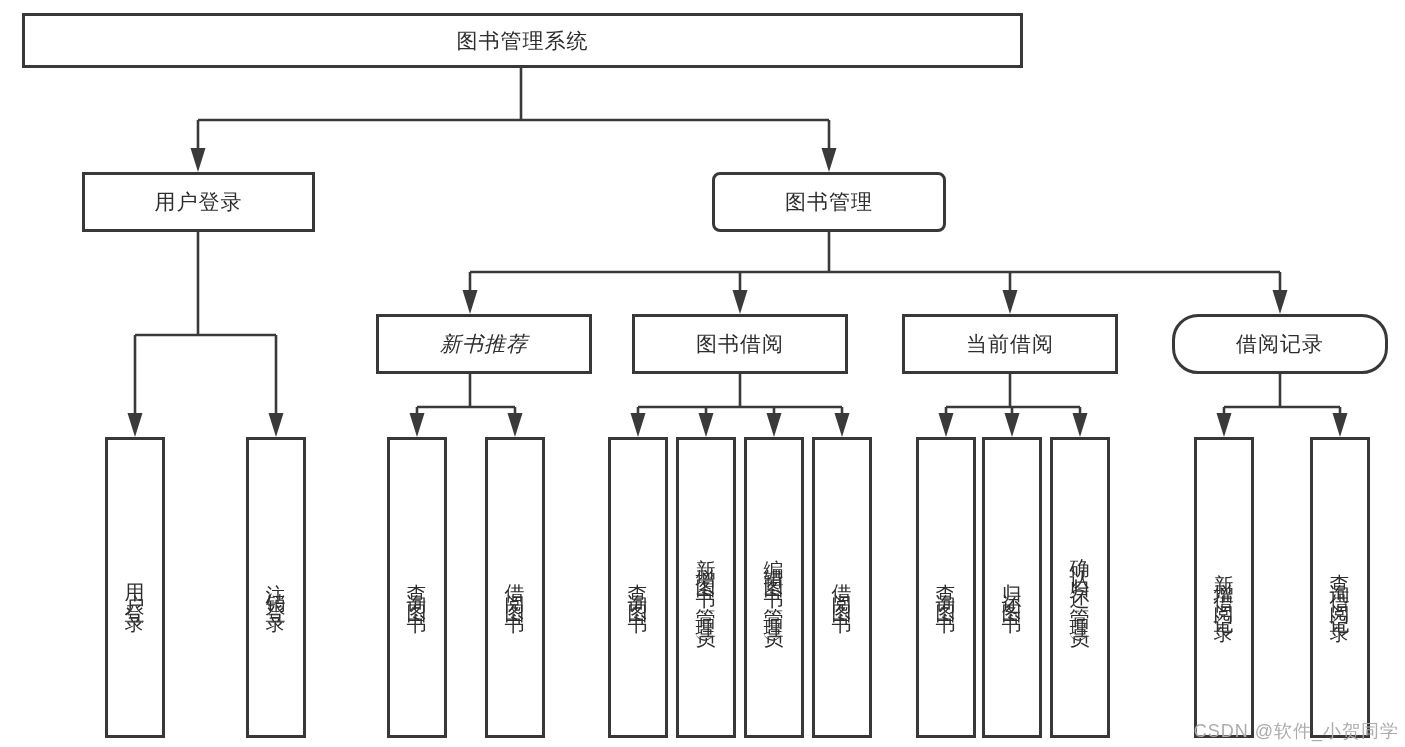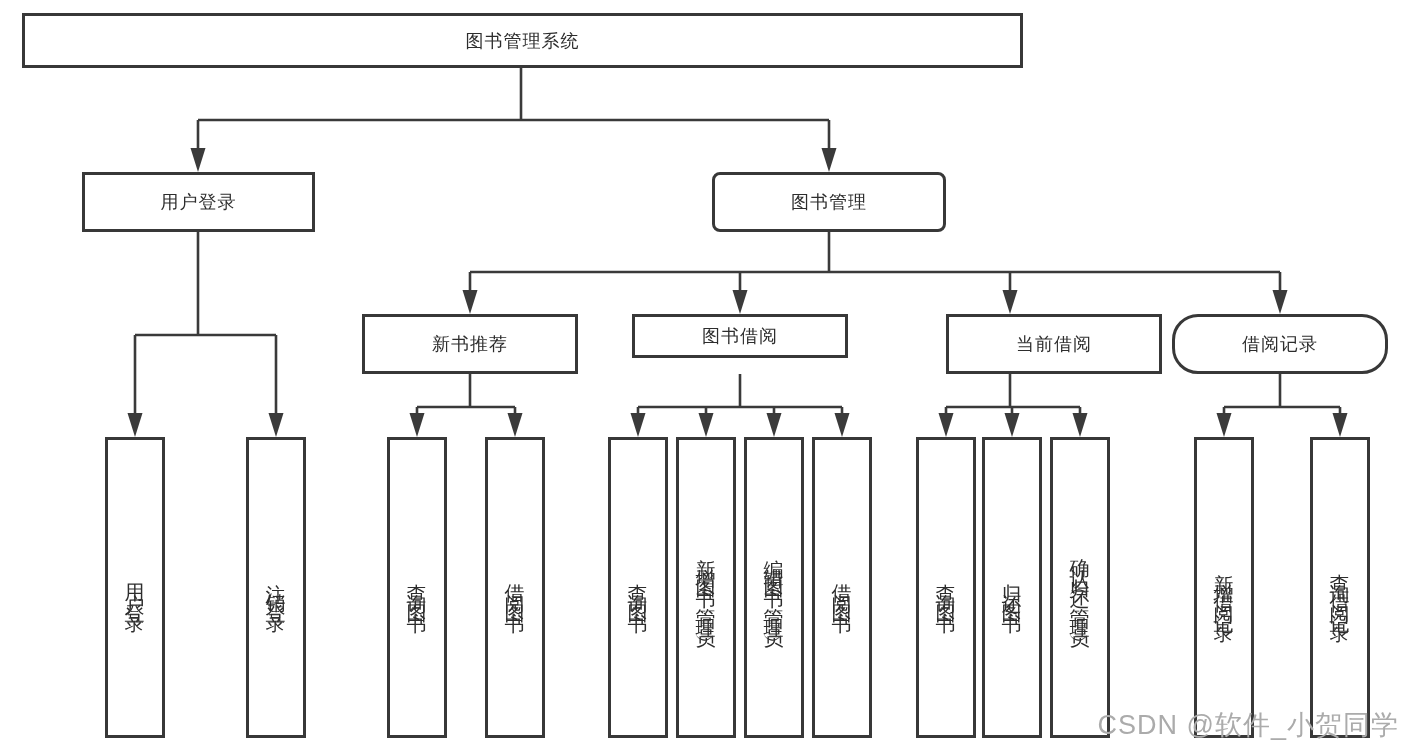--- a/index.html
+++ b/index.html
@@ -17,21 +17,21 @@
     width: 1405px; height: 747px;
   }
   .node {
     position: absolute;
     box-sizing: border-box;
     background: #ffffff;
     border: 3px solid #383838;
     display: flex;
     align-items: center;
     justify-content: center;
-    font-size: 18px;
+    font-size: 21px;
     letter-spacing: 1px;
     color: #2d2d2d;
     white-space: nowrap;
   }
   .leaf {
     position: absolute;
     box-sizing: border-box;
     top: 437px;
     width: 60px;
     height: 301px;
@@ -44,21 +44,21 @@
     text-orientation: upright;
     font-size: 20px;
     letter-spacing: 10px;
     line-height: 1;
     color: #2d2d2d;
   }
   .watermark {
     position: absolute;
     right: 6px;
     bottom: 4px;
-    font-size: 27px;
+    font-size: 18px;
     letter-spacing: 1px;
     color: #ababab;
     z-index: 5;
   }
 </style>
 </head>
 <body>
 
 <div class="stage">
 
@@ -139,23 +139,23 @@
       </g>
 
     </g>
   </svg>
 
   <div class="node" style="left:22px; top:13px; width:1001px; height:55px;">图书管理系统</div>
 
   <div class="node" style="left:82px; top:172px; width:233px; height:60px;">用户登录</div>
   <div class="node" style="left:712px; top:172px; width:234px; height:60px;border-radius:8px;">图书管理</div>
 
-  <div class="node" style="left:362px; top:314px; width:216px; height:60px;">新书推荐</div>
-  <div class="node" style="left:632px; top:314px; width:216px; height:44px;">图书借阅</div>
-  <div class="node" style="left:902px; top:314px; width:216px; height:60px;margin-left:44px;">当前借阅</div>
+  <div class="node" style="left:376px; top:314px; width:216px; height:60px;font-style:italic;">新书推荐</div>
+  <div class="node" style="left:632px; top:314px; width:216px; height:60px;">图书借阅</div>
+  <div class="node" style="left:902px; top:314px; width:216px; height:60px;">当前借阅</div>
   <div class="node" style="left:1172px; top:314px; width:216px; height:60px;border-radius:26px;">借阅记录</div>
 
   <div class="leaf" style="left:105px;">用户登录</div>
   <div class="leaf" style="left:246px;">注销登录</div>
 
   <div class="leaf" style="left:387px;">查询图书</div>
   <div class="leaf" style="left:485px;">借阅图书</div>
 
   <div class="leaf" style="left:608px;">查询图书</div>
   <div class="leaf" style="left:676px;">新增图书（管理员）</div>

